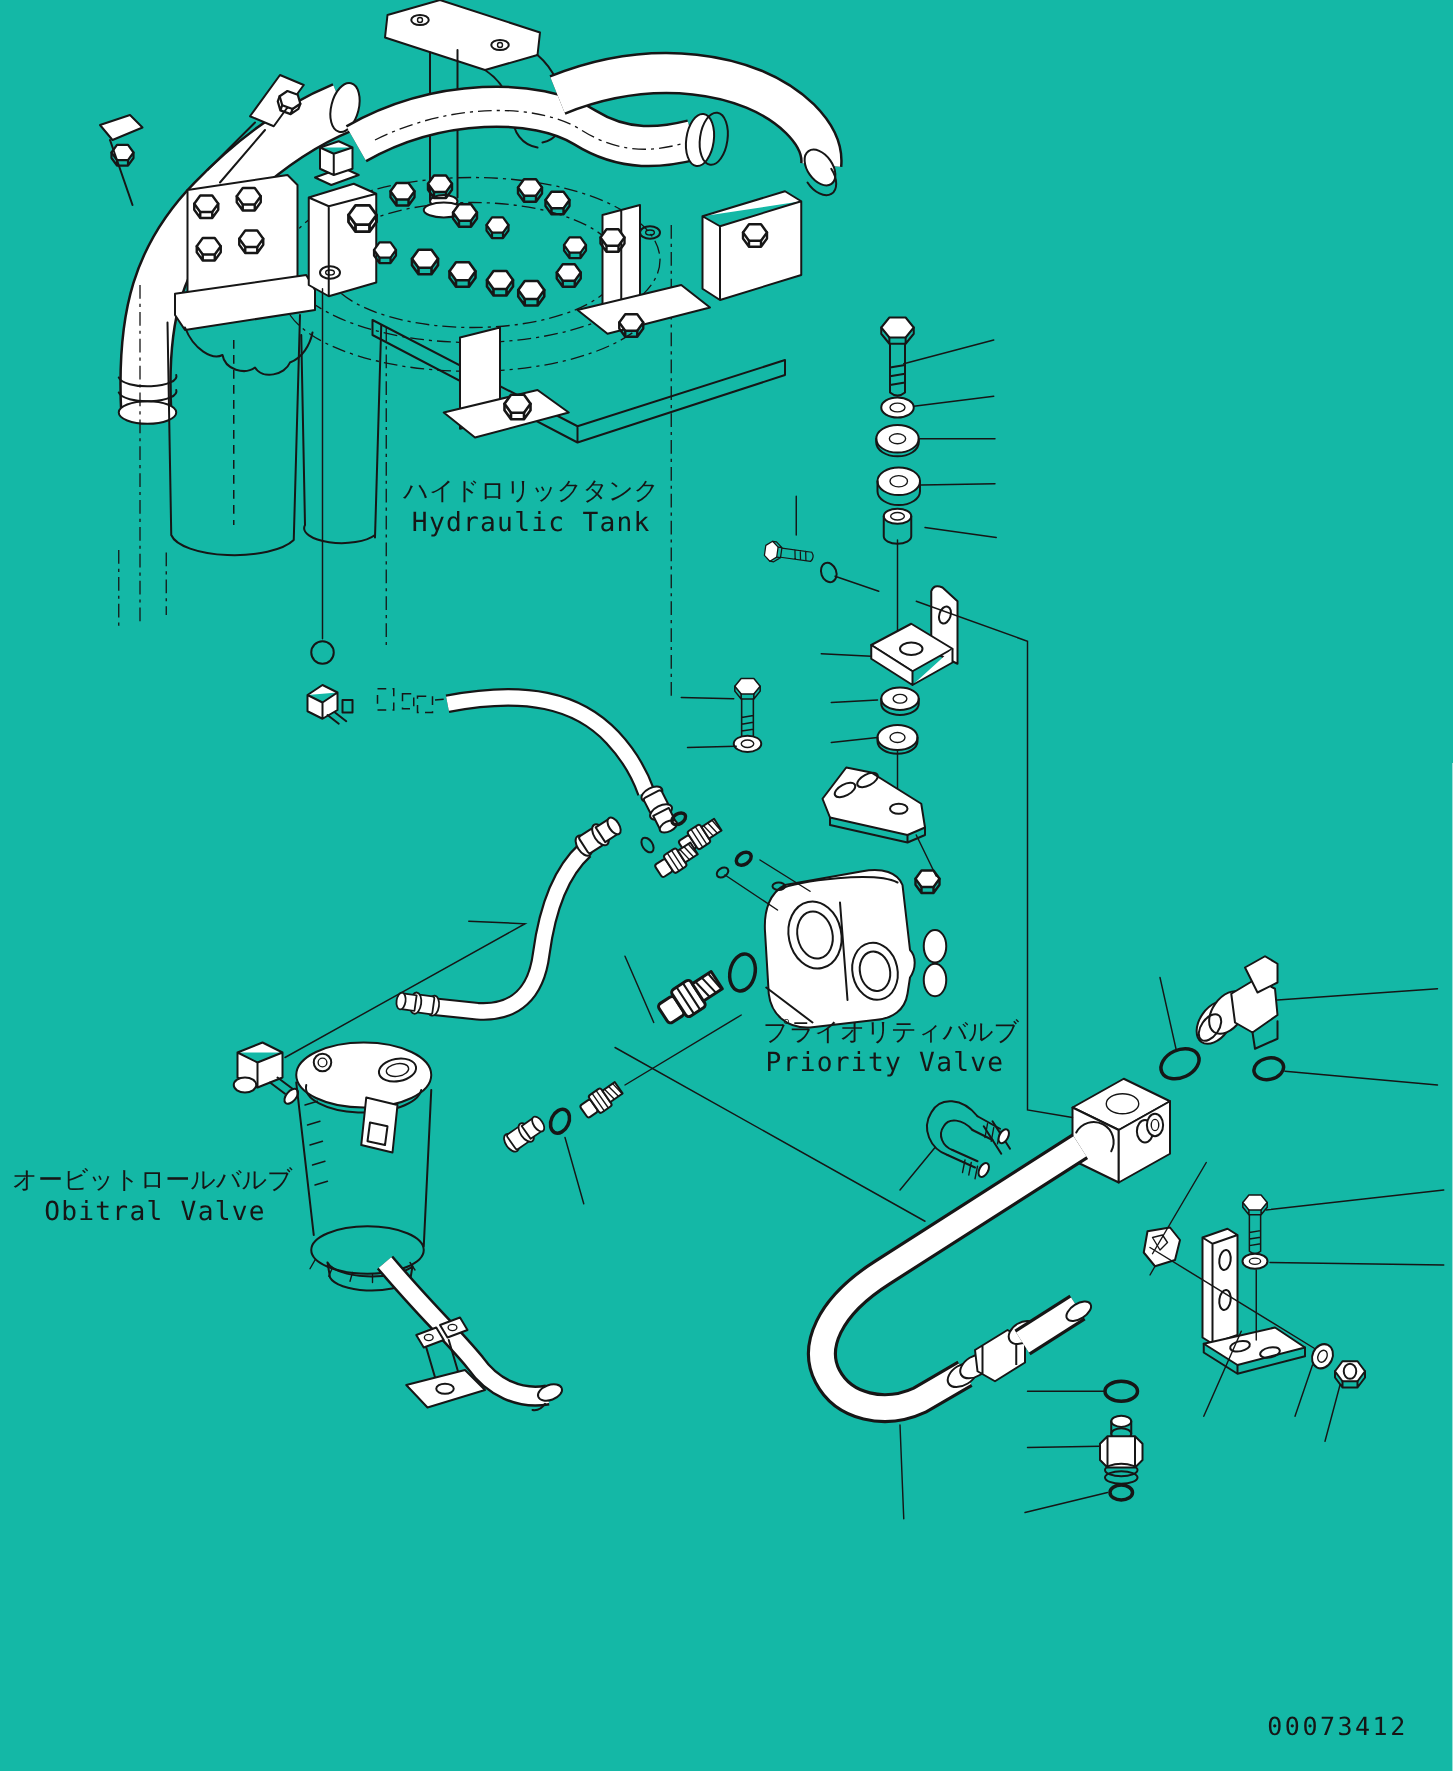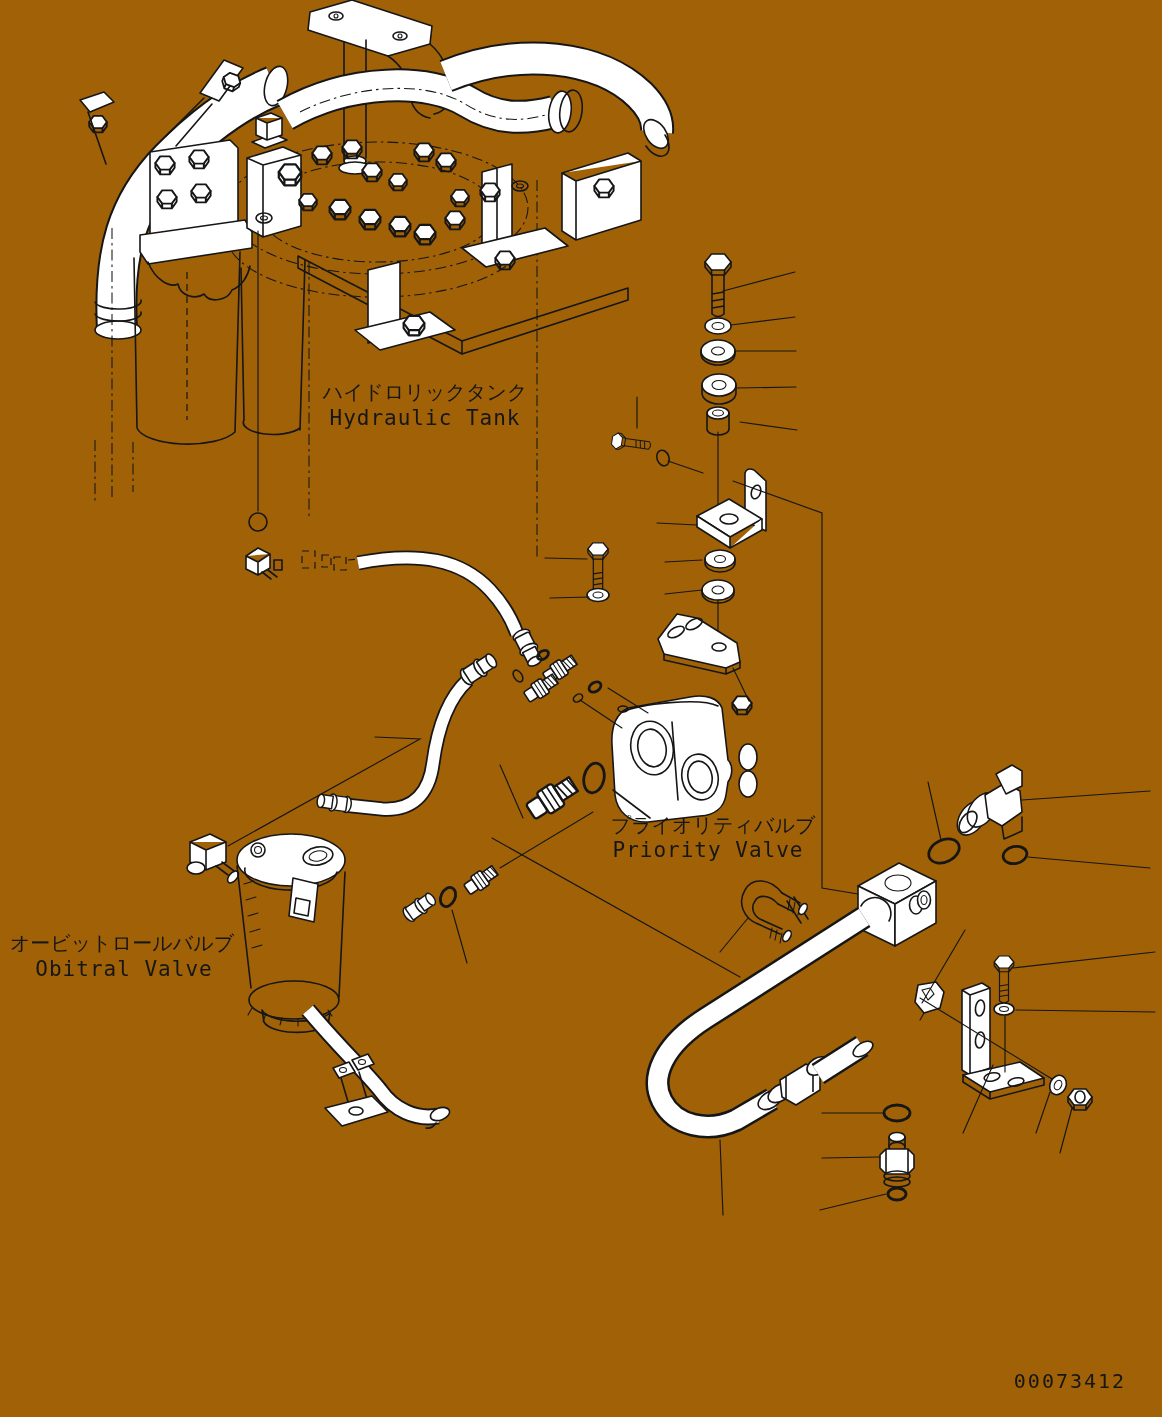--- a/index.html
+++ b/index.html
@@ -1,16 +1,16 @@
 <!DOCTYPE html>
 <html><head>
 <meta charset="utf-8">
 <style>
   html,body{margin:0;padding:0;background:#fff}
-  .page{width:1162px;height:1417px;position:relative;background:#a16207;overflow:hidden}
+  .page{width:1162px;height:1417px;position:relative;background:#14b8a6;overflow:hidden}
   svg{display:block}
   .ln{fill:none;stroke:#161616;stroke-width:1.6;stroke-linecap:round;stroke-linejoin:round}
   .fw{fill:#fff;stroke:#161616;stroke-width:1.6;stroke-linejoin:round}
   .thin{stroke-width:1.1}
   .or{fill:none;stroke:#161616;stroke-width:2.8}
   .ldr{fill:none;stroke:#161616;stroke-width:1.15;stroke-linecap:round}
   .dd{fill:none;stroke:#161616;stroke-width:1.05;stroke-dasharray:11 4 2.5 4}
   .ds{fill:none;stroke:#161616;stroke-width:1.2;stroke-dasharray:7 5}
   .to{fill:none;stroke:#161616;stroke-linecap:butt}
   .ti{fill:none;stroke:#fff;stroke-linecap:butt}

